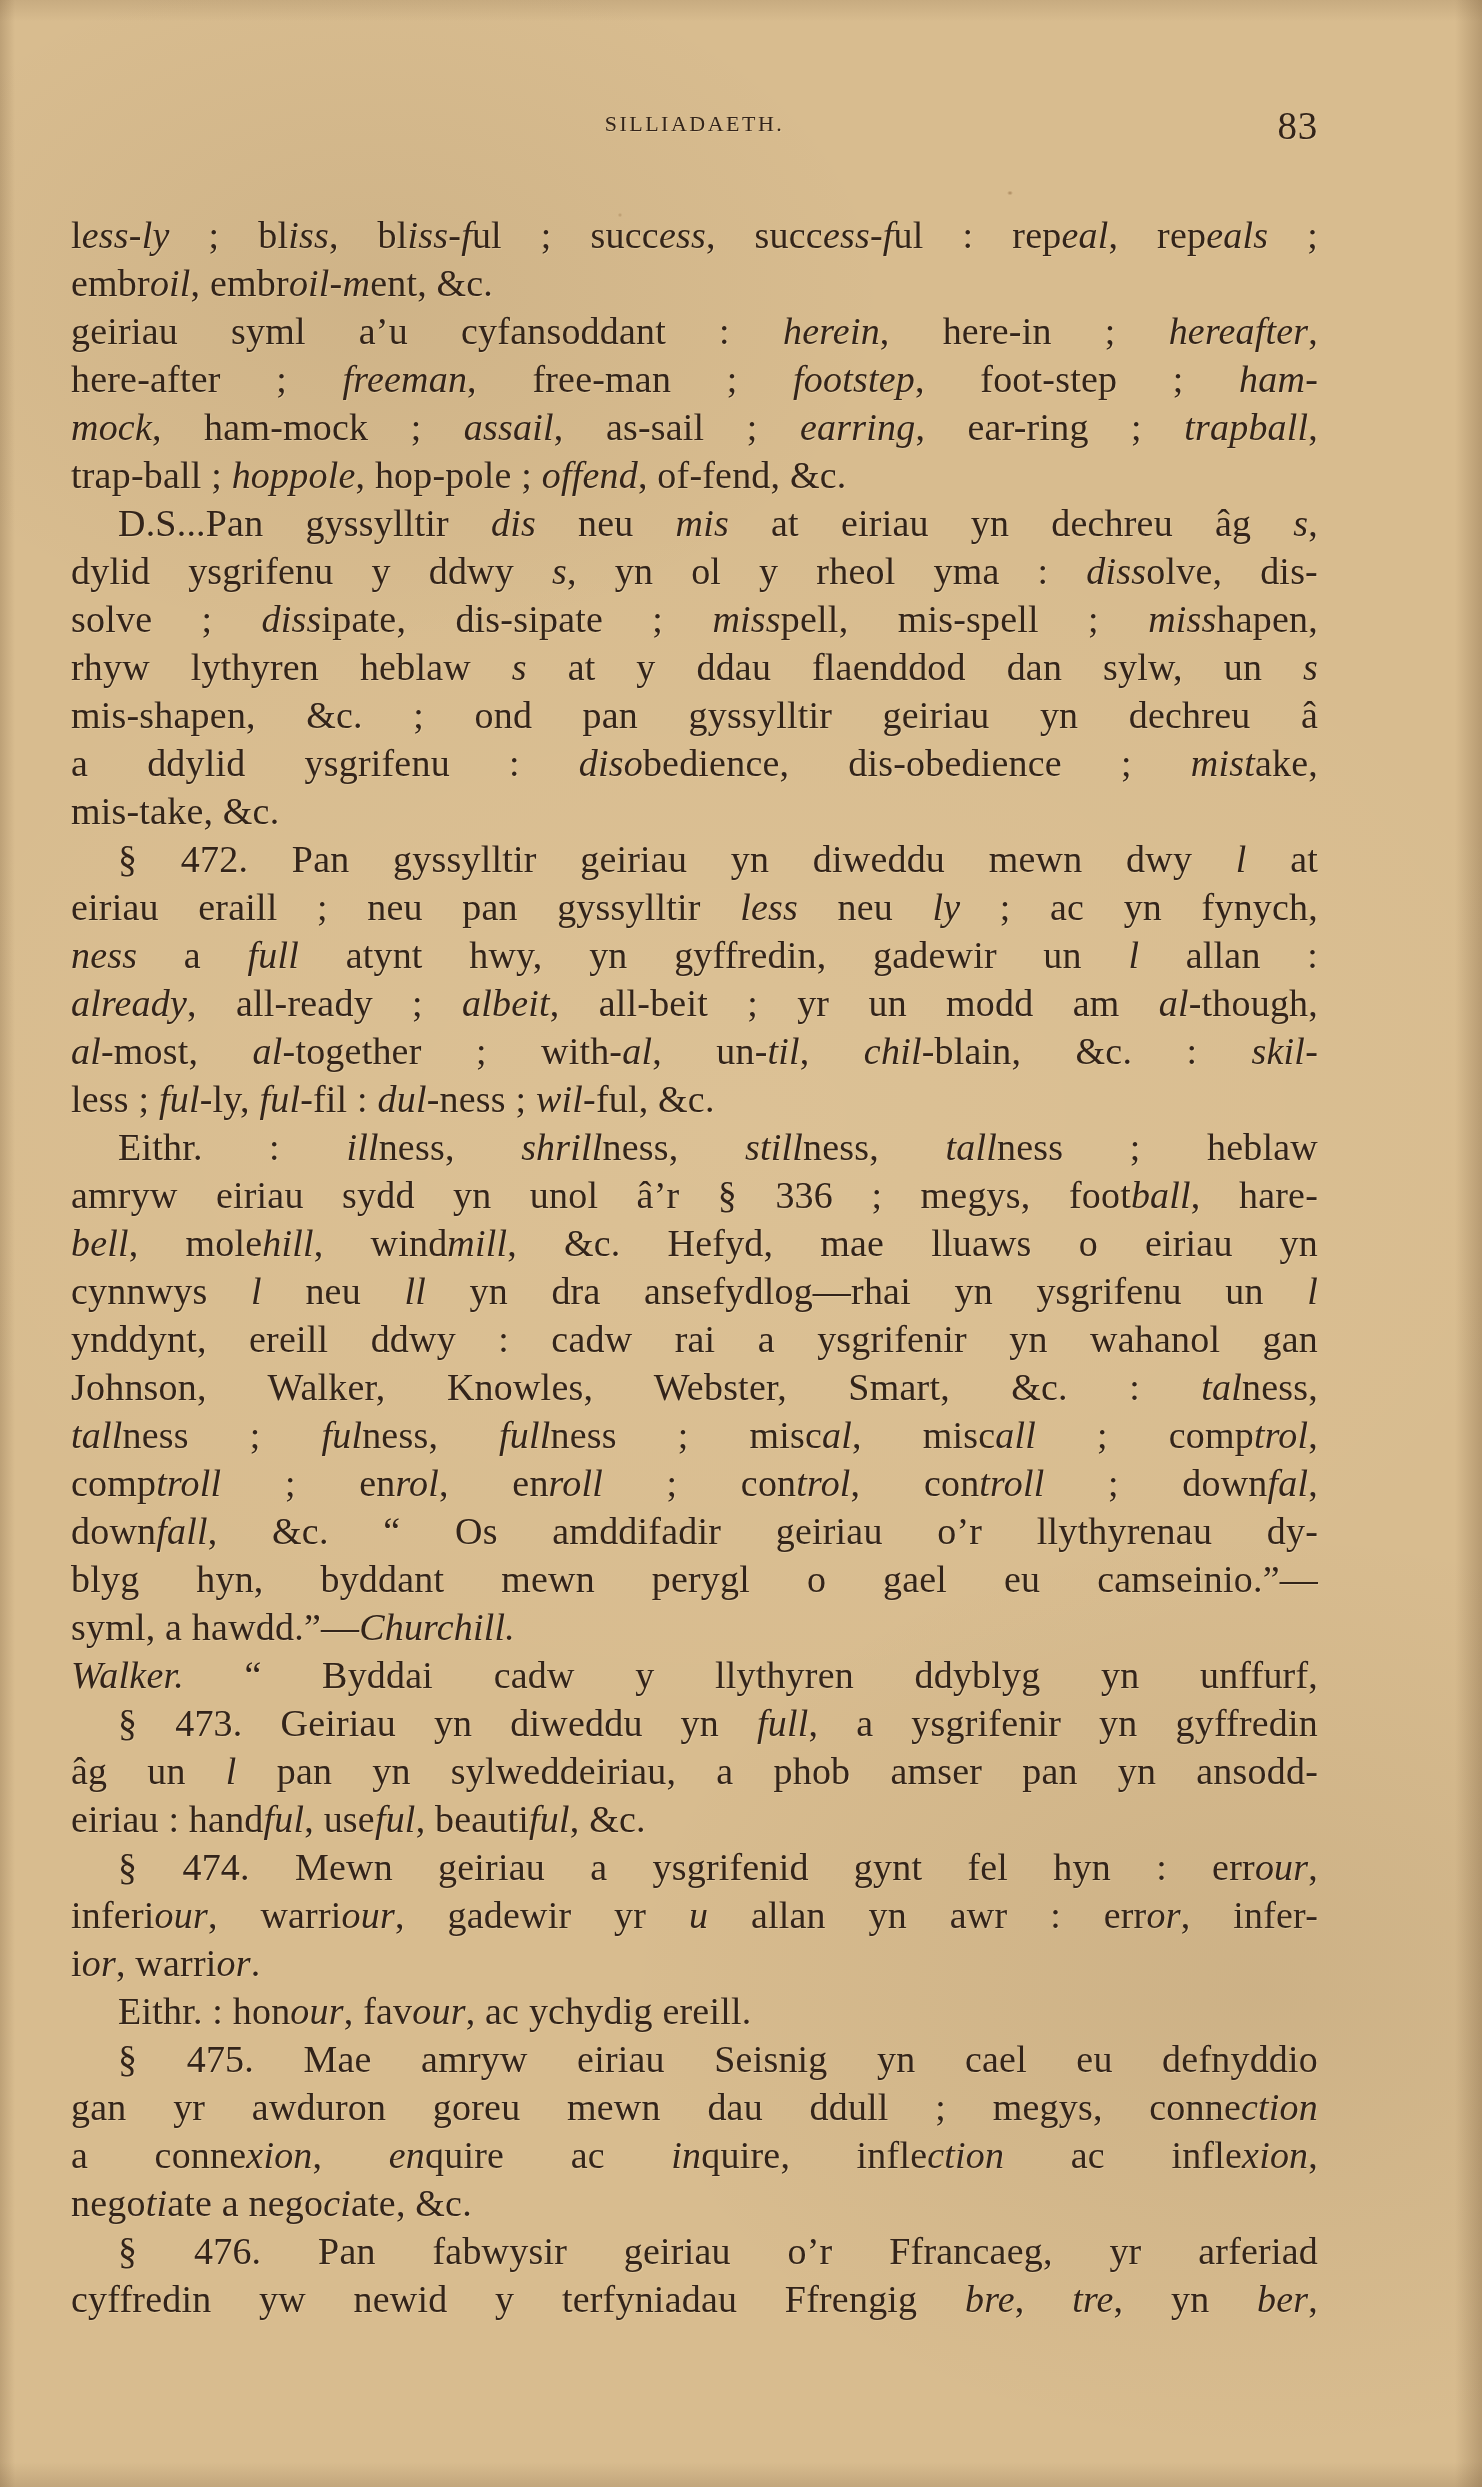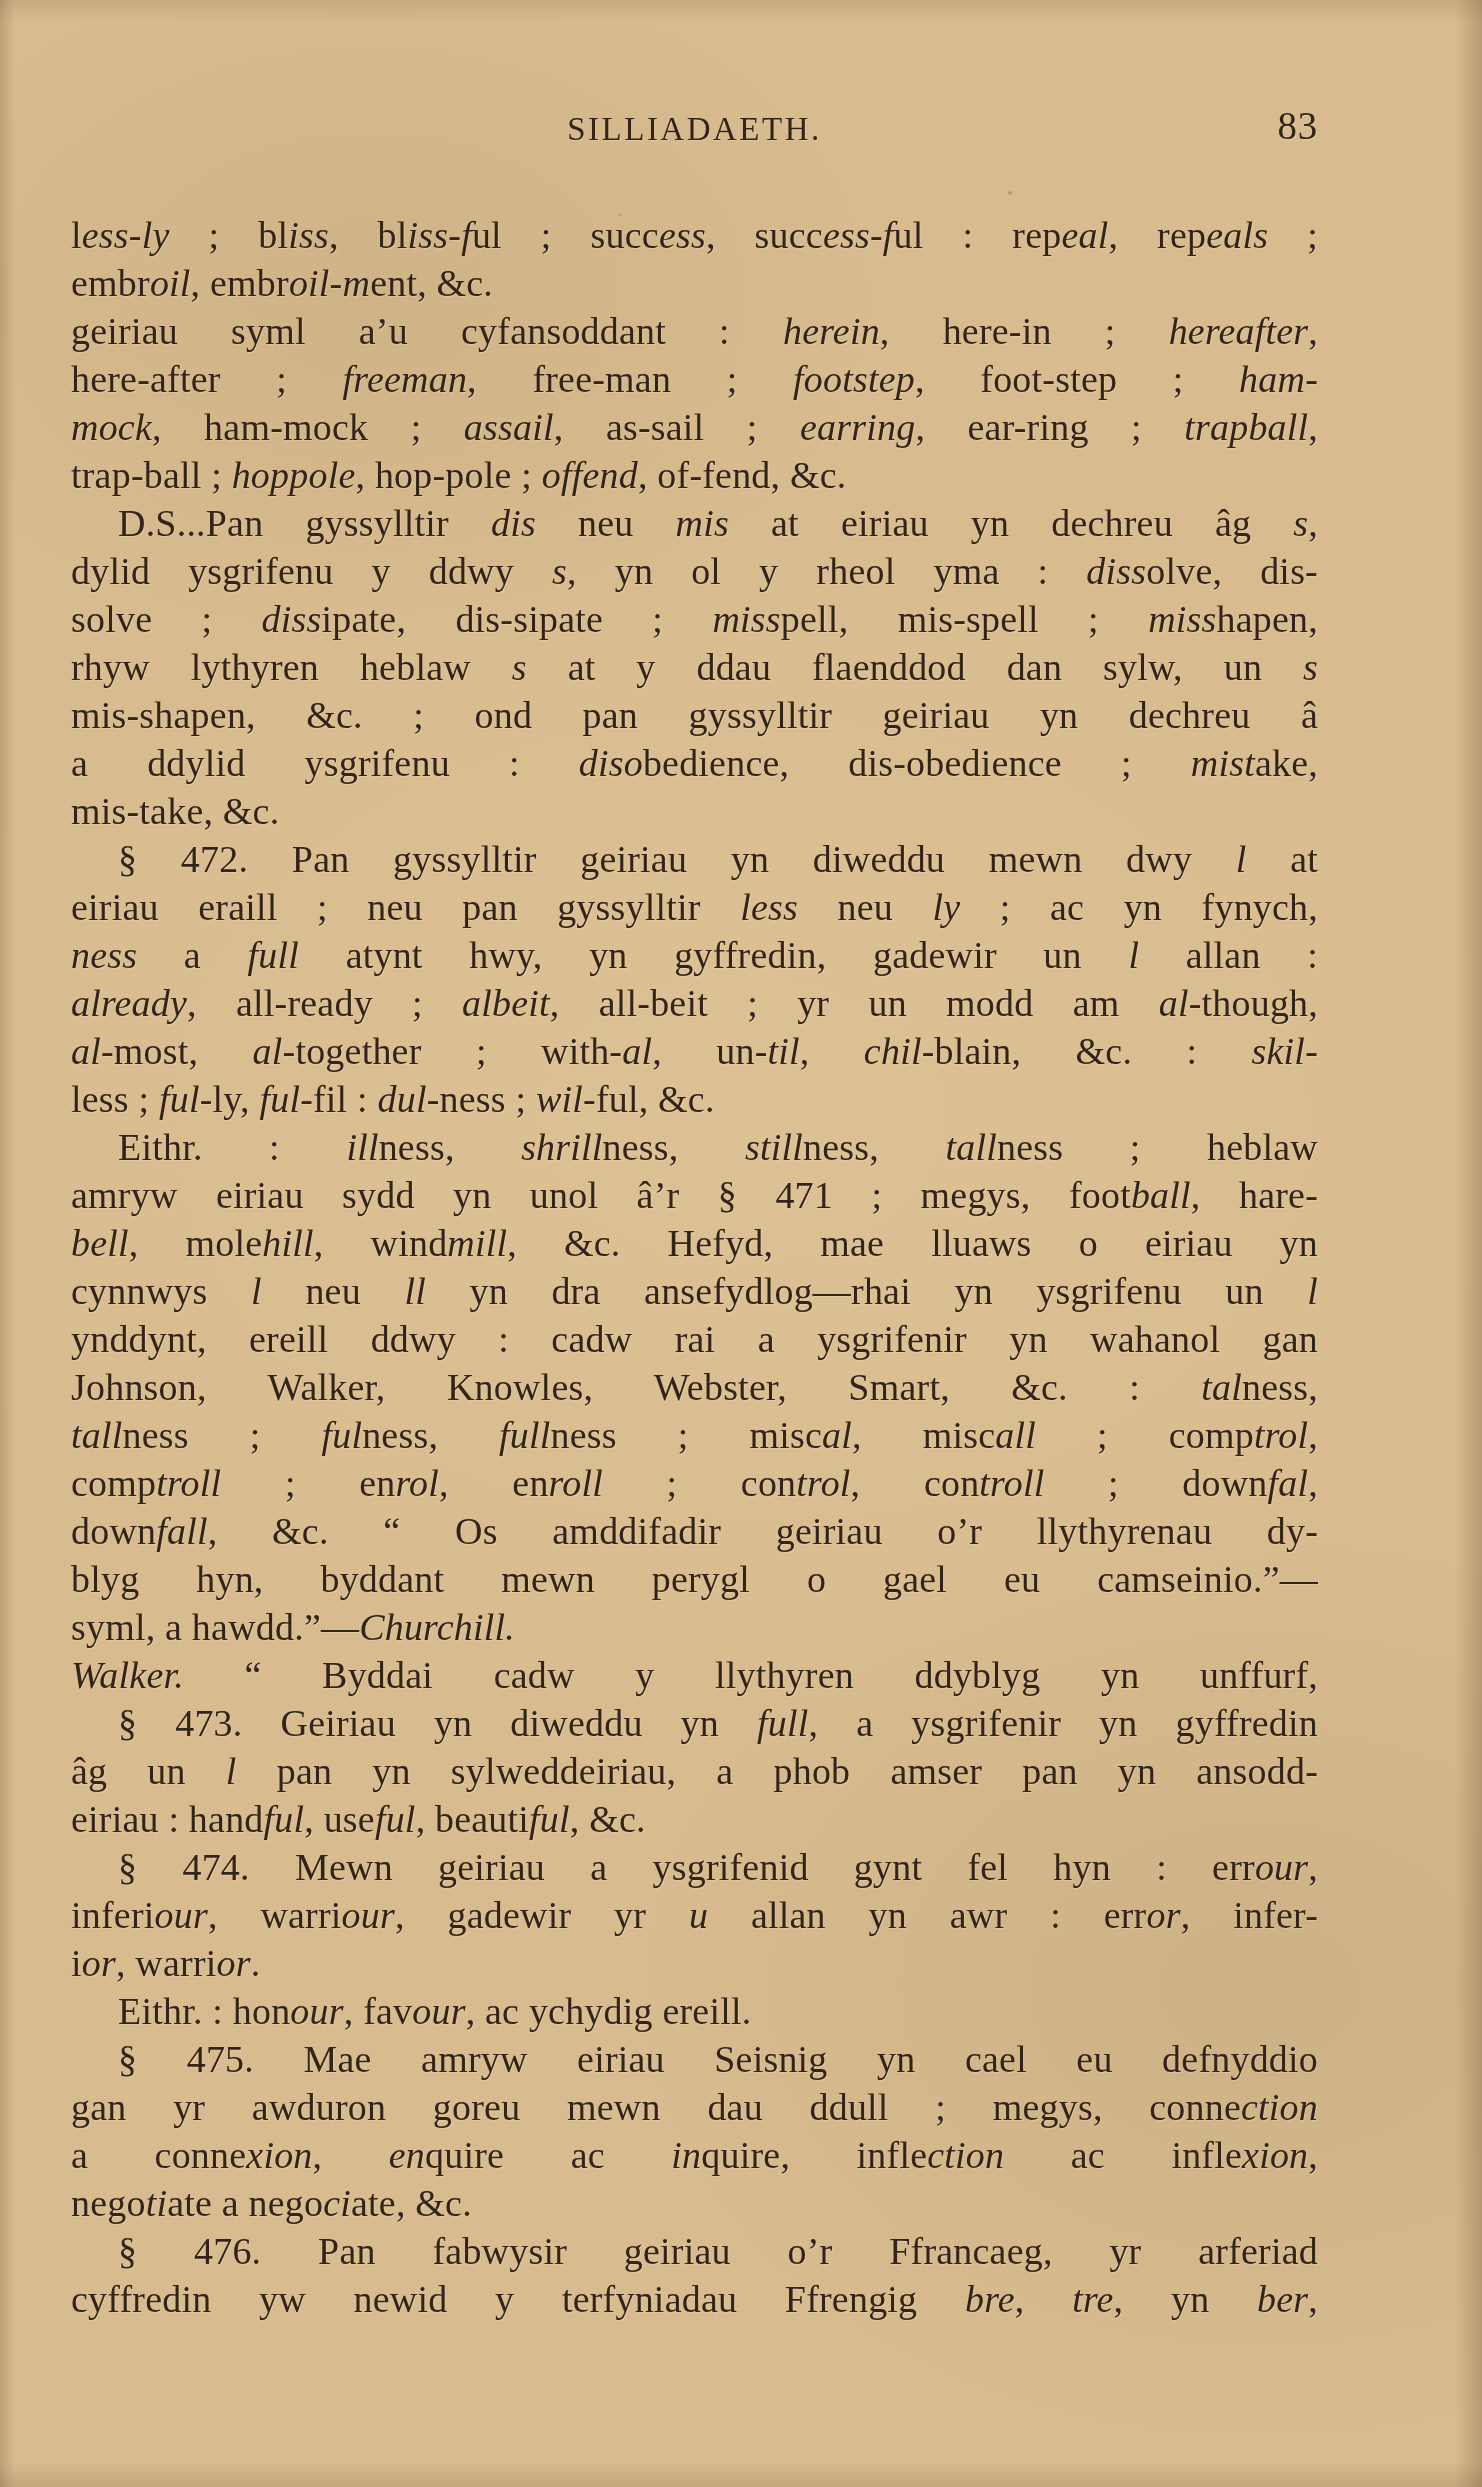--- a/index.html
+++ b/index.html
@@ -23,21 +23,21 @@
       linear-gradient(90deg,  rgba(80,52,24,.20), rgba(80,52,24,0) 15px),
       linear-gradient(270deg, rgba(80,52,24,.26), rgba(80,52,24,0) 28px),
       linear-gradient(180deg, rgba(80,52,24,.12), rgba(80,52,24,0) 21.6px),
       linear-gradient(0deg,   rgba(80,52,24,.16), rgba(80,52,24,0) 25px);
     color: var(--ink, #33241a);
     text-shadow: 0.8px 0.8px 0.8px rgba(243,224,185,.40);
   }
   .header-title {
     position: absolute; top: 111px; left: 71px; width: 1247px;
     text-align: center;
-    font-size: 33px; letter-spacing: 2.5px;
+    font-size: 22px; letter-spacing: 2.5px;
   }
   .page-number {
     position: absolute; top: 103px; left: 71px; width: 1247px;
     text-align: right;
     font-size: 39px; letter-spacing: 0.8px;
   }
   .text-block {
     position: absolute; left: 71px; top: 211px; width: 1247px;
     font-size: 38px; line-height: 48px;
     letter-spacing: 0.2px;
@@ -77,21 +77,21 @@
       <div class="para">
         <div class="line j ind"><span>§ 472. Pan gyssylltir geiriau yn diweddu mewn dwy </span><i>l</i><span> at</span></div>
         <div class="line j"><span>eiriau eraill ; neu pan gyssylltir </span><i>less</i><span> neu </span><i>ly</i><span> ; ac yn fynych,</span></div>
         <div class="line j"><i>ness</i><span> a </span><i>full</i><span> atynt hwy, yn gyffredin, gadewir un </span><i>l</i><span> allan :</span></div>
         <div class="line j"><i>already</i><span>, all-ready ; </span><i>albeit</i><span>, all-beit ; yr un modd am </span><i>al</i><span>-though,</span></div>
         <div class="line j"><i>al</i><span>-most, </span><i>al</i><span>-together ; with-</span><i>al</i><span>, un-</span><i>til</i><span>, </span><i>chil</i><span>-blain, &amp;c. : </span><i>skil-</i></div>
         <div class="line"><span>less ; </span><i>ful</i><span>-ly, </span><i>ful</i><span>-fil : </span><i>dul</i><span>-ness ; </span><i>wil</i><span>-ful, &amp;c.</span></div>
       </div>
       <div class="para">
         <div class="line j ind"><span>Eithr. : </span><i>ill</i><span>ness, </span><i>shrill</i><span>ness, </span><i>still</i><span>ness, </span><i>tall</i><span>ness ; heblaw</span></div>
-        <div class="line j"><span>amryw eiriau sydd yn unol â’r § 471 ; megys, foot</span><i>ball</i><span>, hare-</span></div>
+        <div class="line j"><span>amryw eiriau sydd yn unol â’r § 336 ; megys, foot</span><i>ball</i><span>, hare-</span></div>
         <div class="line j"><i>bell</i><span>, mole</span><i>hill</i><span>, wind</span><i>mill</i><span>, &amp;c. Hefyd, mae lluaws o eiriau yn</span></div>
         <div class="line j"><span>cynnwys </span><i>l</i><span> neu </span><i>ll</i><span> yn dra ansefydlog—rhai yn ysgrifenu un </span><i>l</i></div>
         <div class="line j"><span>ynddynt, ereill ddwy : cadw rai a ysgrifenir yn wahanol gan</span></div>
         <div class="line j"><span>Johnson, Walker, Knowles, Webster, Smart, &amp;c. : </span><i>tal</i><span>ness,</span></div>
         <div class="line j"><i>tall</i><span>ness ; </span><i>ful</i><span>ness, </span><i>full</i><span>ness ; misc</span><i>al</i><span>, misc</span><i>all</i><span> ; comp</span><i>trol</i><span>,</span></div>
         <div class="line j"><span>comp</span><i>troll</i><span> ; en</span><i>rol</i><span>, en</span><i>roll</i><span> ; con</span><i>trol</i><span>, con</span><i>troll</i><span> ; down</span><i>fal</i><span>,</span></div>
         <div class="line j"><span>down</span><i>fall</i><span>, &amp;c. “ Os amddifadir geiriau o’r llythyrenau dy-</span></div>
         <div class="line j"><span>blyg hyn, byddant mewn perygl o gael eu camseinio.”—</span></div>
         <div class="line"><span>syml, a hawdd.”—</span><i>Churchill.</i></div>
         <div class="line j"><i>Walker.</i><span> “ Byddai cadw y llythyren ddyblyg yn unffurf,</span></div>

